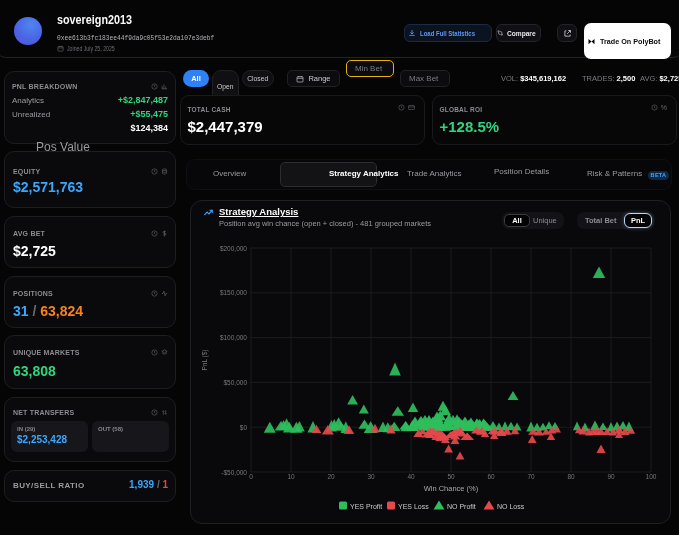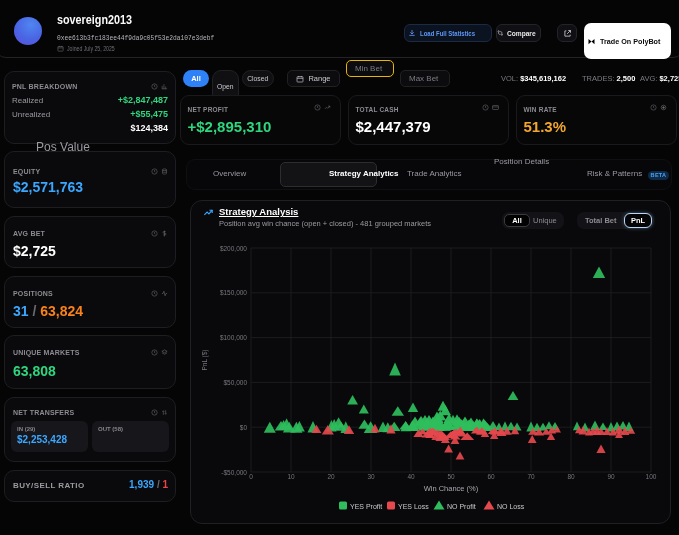--- a/index.html
+++ b/index.html
@@ -56,21 +56,21 @@
 <div class="abs lbl" style="left:12px;top:83px;">PNL BREAKDOWN</div>
 <div class="abs" style="right:511px;top:83px;display:flex;gap:3px;align-items:center;">
     <svg width="7" height="7" viewBox="0 0 24 24" fill="none" stroke="#6b6b72" stroke-width="2">
       <circle cx="12" cy="12" r="9"></circle>
       <path d="M12 7v5l3 2"></path>
     </svg>
     <svg width="7" height="7" viewBox="0 0 24 24" fill="none" stroke="#6b6b72" stroke-width="2">
       <path d="M4 20V10M10 20V4M16 20v-8M21 20H3"></path>
     </svg>
   </div>
-<div class="abs" style="left:12px;top:96px;font-size:8px;color:#9a9aa1;">Realized</div>
+<div class="abs" style="left:12px;top:96px;font-size:8px;color:#9a9aa1;">Analytics</div>
 <div class="abs" style="left:0;top:95px;width:168px;text-align:right;font-size:9px;font-weight:bold;color:#2fd67f;">+$2,847,487</div>
 <div class="abs" style="left:12px;top:110px;font-size:8px;color:#9a9aa1;">Unrealized</div>
 <div class="abs" style="left:0;top:109px;width:168px;text-align:right;font-size:9px;font-weight:bold;color:#2fd67f;">+$55,475</div>
 <div class="abs" style="left:12px;top:140px;font-size:12px;color:#9a9aa1;margin-left:24px;">Pos Value</div>
 <div class="abs" style="left:0;top:123px;width:168px;text-align:right;font-size:9px;font-weight:bold;color:#fff;">$124,384</div>
 
 <div class="card" style="left:4px;top:151px;width:172px;height:57px;"></div>
 <div class="abs lbl" style="left:13px;top:168px;">EQUITY</div>
 <div class="abs" style="right:511px;top:168px;display:flex;gap:3px;align-items:center;">
     <svg width="7" height="7" viewBox="0 0 24 24" fill="none" stroke="#6b6b72" stroke-width="2">
@@ -158,69 +158,53 @@
       <rect x="3" y="5" width="18" height="16" rx="2"></rect>
       <path d="M8 3v4M16 3v4M3 10h18"></path>
     </svg> Range</div>
 <div class="abs" style="left:346px;top:60px;width:48px;height:17px;display:flex;align-items:center;padding:0 8px;background:#0c0c0f;border:1px solid #eab308;border-radius:5px;color:#7c7c83;font-size:8px;">Min Bet</div>
 <div class="abs" style="left:400px;top:70px;width:50px;height:17px;display:flex;align-items:center;padding:0 8px;background:#0c0c0f;border:1px solid #202025;border-radius:5px;color:#7c7c83;font-size:8px;">Max Bet</div>
 <div class="abs nw" style="left:501px;top:74px;font-size:7.5px;color:#7c7c83;">VOL: <b style="color:#fff;">$345,619,162</b></div>
 <div class="abs nw" style="left:582px;top:74px;font-size:7.5px;color:#7c7c83;">TRADES: <b style="color:#fff;">2,500</b></div>
 <div class="abs nw" style="left:640px;top:74px;font-size:7.5px;color:#7c7c83;">AVG: <b style="color:#fff;">$2,725</b></div>
 
 <div class="abs" style="left:180px;top:95px;width:497px;height:50px;display:flex;gap:7px;">
-  <div style="flex:1;background:#070708;border:1px solid #1a1a1e;border-radius:9px;position:relative;">
-    <div class="slbl" style="position:absolute;left:6.5px;top:10px;">NET PROFIT</div>
-    <div style="position:absolute;right:9px;top:8px;display:flex;gap:3px;">
-        <svg width="7" height="7" viewBox="0 0 24 24" fill="none" stroke="#6b6b72" stroke-width="2">
-          <circle cx="12" cy="12" r="9"></circle>
-          <path d="M12 7v5l3 2"></path>
-        </svg>
-        <svg width="7" height="7" viewBox="0 0 24 24" fill="none" stroke="#6b6b72" stroke-width="2">
-          <path d="M3 17l6-6 4 4 7-8M14 7h6v6"></path>
-        </svg>
-      </div>
-    <div style="position:absolute;left:6.5px;top:22px;font-size:15px;font-weight:bold;color:#2fd67f;">+$2,895,310</div>
-  </div>
   <div style="flex:1;background:#070708;border:1px solid #1a1a1e;border-radius:9px;position:relative;">
     <div class="slbl" style="position:absolute;left:6.5px;top:10px;">TOTAL CASH</div>
     <div style="position:absolute;right:9px;top:8px;display:flex;gap:3px;">
         <svg width="7" height="7" viewBox="0 0 24 24" fill="none" stroke="#6b6b72" stroke-width="2">
           <circle cx="12" cy="12" r="9"></circle>
           <path d="M12 7v5l3 2"></path>
         </svg>
         <svg width="7" height="7" viewBox="0 0 24 24" fill="none" stroke="#6b6b72" stroke-width="2">
           <rect x="2" y="5" width="20" height="14" rx="2"></rect>
           <path d="M2 10h20"></path>
         </svg>
       </div>
     <div style="position:absolute;left:6.5px;top:22px;font-size:15px;font-weight:bold;color:#fff;">$2,447,379</div>
   </div>
   <div style="flex:1;background:#070708;border:1px solid #1a1a1e;border-radius:9px;position:relative;">
-    <div class="slbl" style="position:absolute;left:6.5px;top:10px;">WIN RATE</div>
-    <div style="position:absolute;right:9px;top:8px;display:flex;gap:3px;">
+    <div class="slbl" style="position:absolute;left:6.5px;top:10px;">GLOBAL ROI</div>
+    <div style="position:absolute;right:9px;top:8px;display:flex;gap:3px;align-items:center;">
         <svg width="7" height="7" viewBox="0 0 24 24" fill="none" stroke="#6b6b72" stroke-width="2">
           <circle cx="12" cy="12" r="9"></circle>
           <path d="M12 7v5l3 2"></path>
         </svg>
-        <svg width="7" height="7" viewBox="0 0 24 24" fill="none" stroke="#6b6b72" stroke-width="2">
-          <circle cx="12" cy="12" r="8"></circle>
-          <circle cx="12" cy="12" r="3" fill="#6b6b72"></circle>
-        </svg>
+        <span style="color:#6b6b72;font-size:7px;">%</span>
       </div>
-    <div style="position:absolute;left:6.5px;top:22px;font-size:15px;font-weight:bold;color:#f3a72e;">51.3%</div>
+    <div style="position:absolute;left:6.5px;top:22px;font-size:15px;font-weight:bold;color:#2fd67f;">+128.5%</div>
   </div>
 </div>
 
 <div class="abs" style="left:186px;top:159px;width:486px;height:31px;background:#07070a;border:1px solid #101013;border-radius:9px;"></div>
 <div class="abs" style="left:213px;top:169px;font-size:8px;color:#9a9aa1;">Overview</div>
 <div class="abs" style="left:280px;top:162px;width:97px;height:25px;background:#131316;border:1px solid #2c2c31;border-radius:5px;"></div>
 <div class="abs" style="left:293px;top:169px;font-size:8px;font-weight:bold;color:#fff;padding-left:36px;">Strategy Analytics</div>
 <div class="abs" style="left:407px;top:169px;font-size:8px;color:#9a9aa1;">Trade Analytics</div>
-<div class="abs" style="left:494px;top:157px;font-size:8px;color:#9a9aa1;">Position Details</div>
+<div class="abs" style="left:494px;top:167px;font-size:8px;color:#9a9aa1;">Position Details</div>
 <div class="abs" style="left:587px;top:169px;font-size:8px;color:#9a9aa1;">Risk &amp; Patterns</div>
 <div class="abs" style="left:648px;top:170.5px;width:21px;height:9px;display:flex;align-items:center;justify-content:center;background:#0e2a47;border-radius:4.5px;color:#4ba3f7;font-size:5.5px;font-weight:bold;letter-spacing:0.3px;">BETA</div>
 
 <div class="abs" style="left:190px;top:200px;width:481px;height:324px;background:#09090b;border:1px solid #1f1f24;border-radius:12px;"></div>
 <svg class="abs" style="left:203px;top:207px;" width="11" height="11" viewBox="0 0 24 24" fill="none" stroke="#3ba7ff" stroke-width="2.5">
     <path d="M3 17l6-6 4 4 7-8"></path>
     <path d="M14 7h6v6"></path>
   </svg>
 <div class="abs" style="left:219px;top:206px;font-size:9.5px;font-weight:bold;color:#fff;text-decoration:underline;">Strategy Analysis</div>
 <div class="abs" style="left:219px;top:219px;font-size:7.5px;color:#9a9aa1;">Position avg win chance (open + closed) - 481 grouped markets</div>

